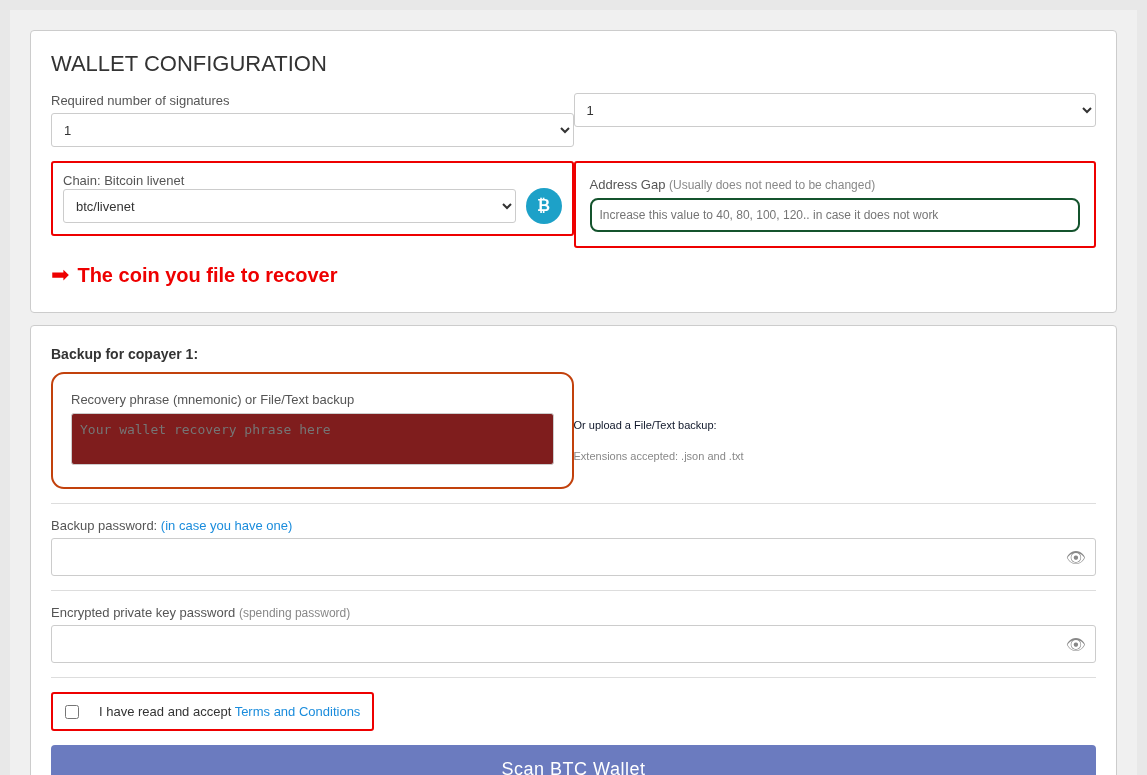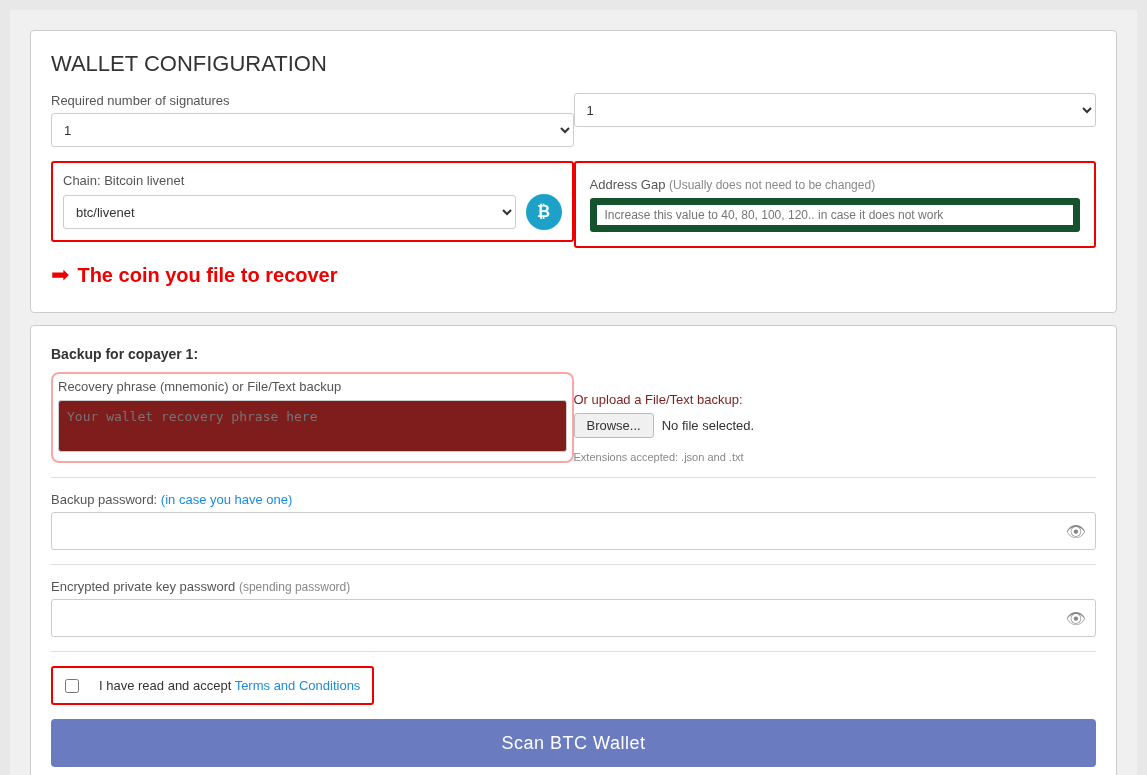--- a/index.html
+++ b/index.html
@@ -60,37 +60,36 @@
       position: relative;
     }
     .chain-section-inner {
       display: flex;
       align-items: center;
       gap: 10px;
     }
     .chain-label {
       font-size: 13px;
       color: #555;
-      margin-bottom: 6px;
     }
     .address-gap-section {
       border: 2px solid #e00;
       border-radius: 3px;
       padding: 14px;
     }
     .address-gap-label {
       font-size: 13px;
       color: #555;
       margin-bottom: 6px;
     }
     .address-gap-input {
       width: 100%;
       height: 34px;
-      border: 7px solid #14532d;
-      border-radius: 3px;
+      border: 2px solid #14532d;
+      border-radius: 8px;
       padding: 0 8px;
       font-size: 12px;
       color: #888;
       background: #fff;
     }
     .bitcoin-icon {
       width: 36px;
       height: 36px;
       background: #1da1c8;
       border-radius: 50%;
@@ -117,23 +116,23 @@
       color: #e00;
       font-size: 22px;
     }
     .section-header {
       font-size: 14px;
       font-weight: bold;
       color: #333;
       margin-bottom: 10px;
     }
     .recovery-section {
-      border: 2px solid #fca5a5;
-      border-radius: 8px;
-      padding: 5px;
+      border: 2px solid #c2410c;
+      border-radius: 13px;
+      padding: 18px;
     }
     .recovery-label {
       font-size: 13px;
       color: #555;
       margin-bottom: 6px;
     }
     .recovery-textarea {
       width: 100%;
       height: 52px;
       border: 1px solid #ccc;
@@ -145,22 +144,22 @@
       font-style: normal;
       background: #7f1d1d;
     }
     .upload-section {
       display: flex;
       flex-direction: column;
       justify-content: center;
       padding-top: 20px;
     }
     .upload-label {
-      font-size: 13px;
-      color: #7f1d1d;
+      font-size: 11px;
+      color: #0f172a;
       margin-bottom: 6px;
     }
     .upload-row {
       display: flex;
       align-items: center;
       gap: 8px;
     }
     .browse-button {
       background: #f0f0f0;
       border: 1px solid #bbb;
@@ -310,24 +309,20 @@
     
     <div class="row">
       <div class="col">
         <div class="recovery-section">
           <div class="recovery-label">Recovery phrase (mnemonic) or File/Text backup</div>
           <textarea class="recovery-textarea" placeholder="Your wallet recovery phrase here" style=""></textarea>
         </div>
       </div>
       <div class="col upload-section">
         <div class="upload-label">Or upload a File/Text backup:</div>
-        <div class="upload-row">
-          <button class="browse-button">Browse...</button>
-          <span class="no-file-text">No file selected.</span>
-        </div>
         <div class="extensions-text">Extensions accepted: .json and .txt</div>
       </div>
     </div>
 
     <hr class="section-divider">
 
     
     <div class="password-section">
       <div class="password-label">
         <span>Backup password:</span>

